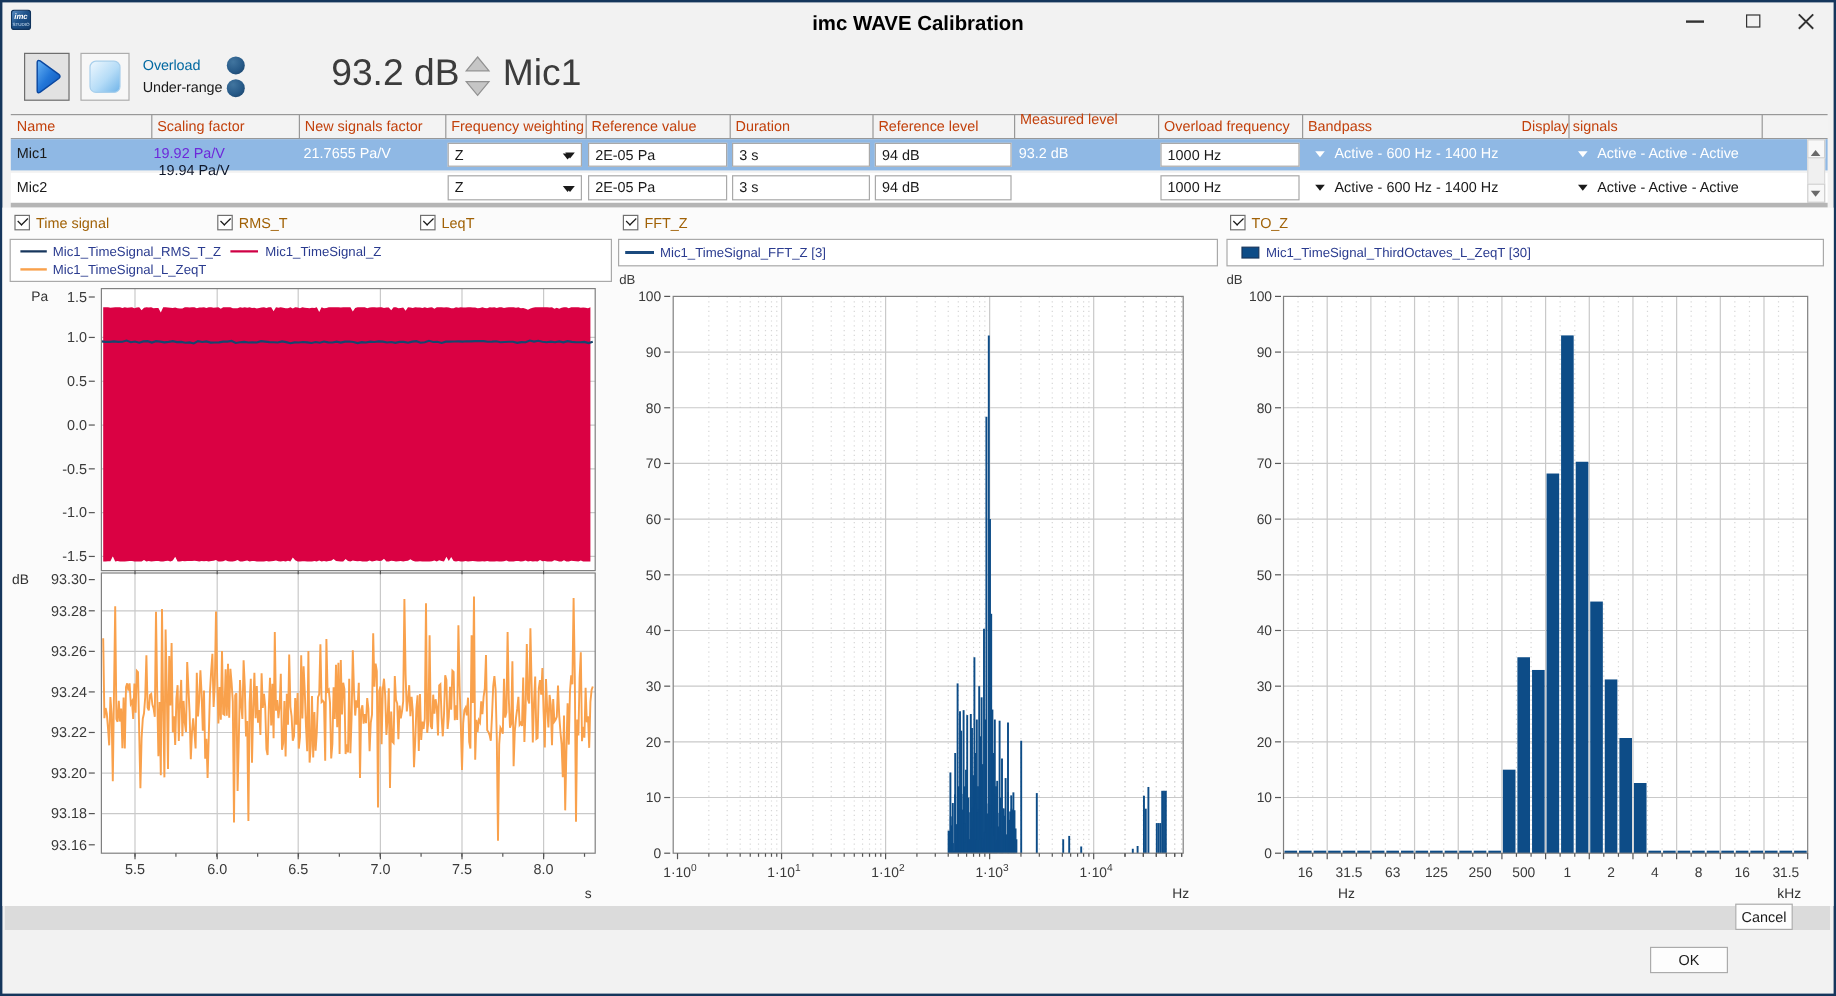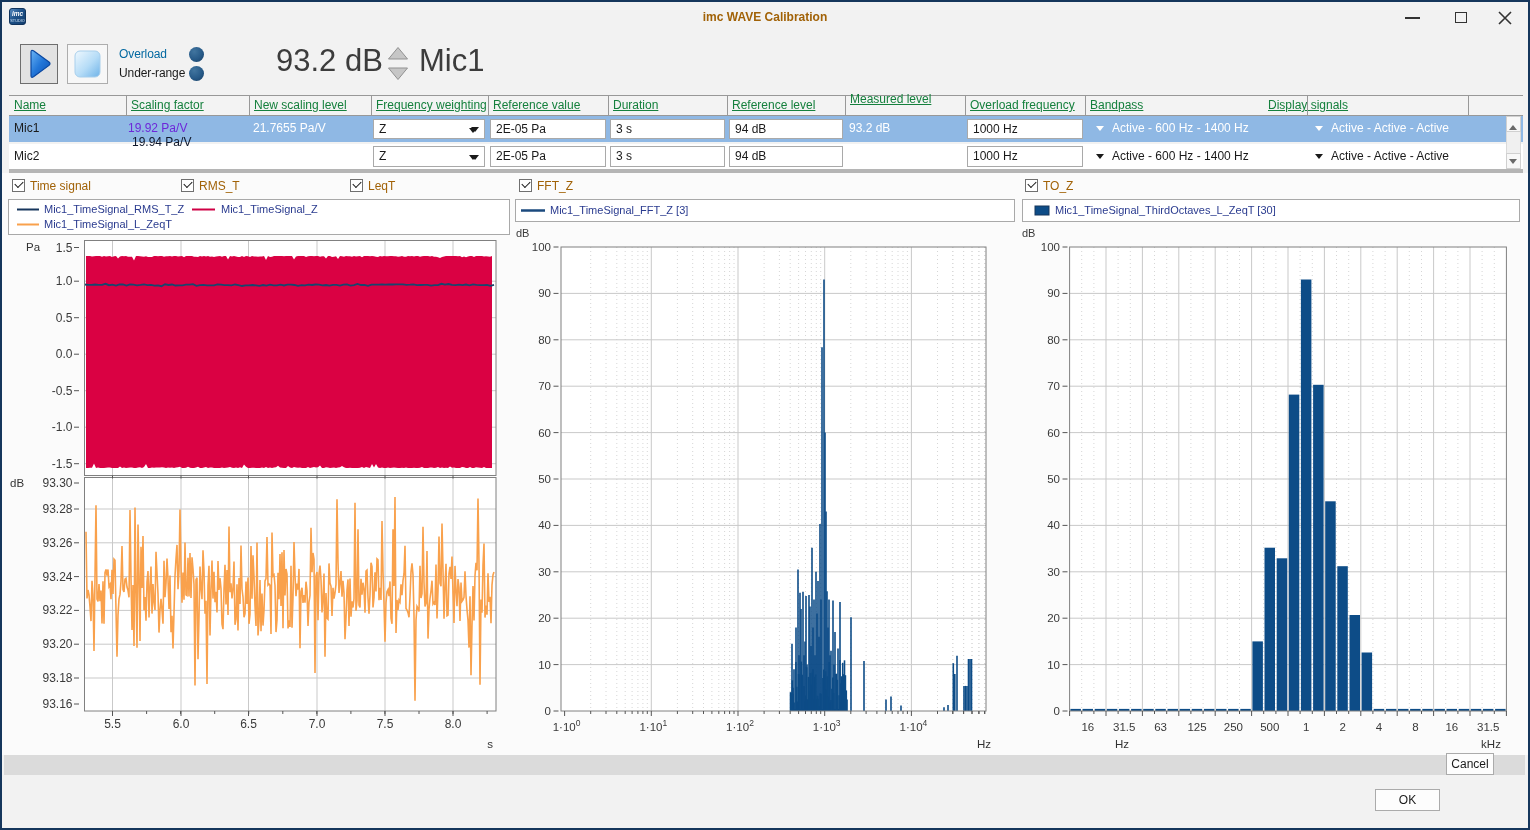--- a/index.html
+++ b/index.html
@@ -2,21 +2,21 @@
 <html><head><meta charset="utf-8">
 <style>
 * { margin:0; padding:0; box-sizing:border-box; }
 body { width:1530px; height:830px; font-family:"Liberation Sans", sans-serif; overflow:hidden; position:relative; background:#f2f2f2; }
 .win { position:absolute; inset:0; border:2px solid #15365c; background:#f2f2f2; }
 .abs { position:absolute; white-space:nowrap; }
 .whiteband { position:absolute; left:2px; top:173px; width:1526px; height:582px; background:#fbfbfb; }
 .cb { position:absolute; width:13px; height:13px; background:#fff; border:1px solid #707070; }
 .cb::after { content:""; position:absolute; left:2px; top:1px; width:7px; height:4px; border-left:1.5px solid #1a1a1a; border-bottom:1.5px solid #1a1a1a; transform:rotate(-45deg); }
 .cblab { position:absolute; font-size:12px; color:#a16207; line-height:13px; }
-.hdrtxt { position:absolute; font-size:12px; color:#15803d; line-height:20px;text-decoration:underline; }
+.hdrtxt { position:absolute; font-size:12px; color:#c2410c; line-height:20px; }
 .celltxt { position:absolute; font-size:12px; line-height:25px; }
 .inp { position:absolute; background:#fff; border:1px solid #a9a9a9; font-size:12px; color:#1a1a1a; line-height:19px; padding-left:5px; }
 .drop::after { content:""; position:absolute; right:7px; top:8px; width:0; height:0; border:4px solid transparent; border-top:5px solid #1a1a1a; }
 .dar { position:absolute; width:0; height:0; border:4px solid transparent; }
 .btn { position:absolute; background:#fdfdfd; border:1px solid #ababab; font-size:12px; color:#1a1a1a; text-align:center; line-height:20px; }
 </style></head>
 <body>
 <div class="win"></div>
 
 <svg class="abs" style="left:9px;top:8px" width="17" height="17" viewBox="0 0 17 17">
@@ -24,21 +24,21 @@
       <linearGradient id="ig" x1="0" y1="0" x2="1" y2="1">
   <stop offset="0" stop-color="#5c8fc4"></stop>
         <stop offset="0.45" stop-color="#1d5189"></stop>
         <stop offset="1" stop-color="#123c6b"></stop>
       </linearGradient>
     </defs>
  <rect x="0.5" y="0.5" width="16" height="16" rx="2.5" fill="url(#ig)" stroke="#10335c"></rect>
  <text x="8.5" y="8" font-size="6.5" fill="#fff" text-anchor="middle" font-family="Liberation Sans" font-style="italic" font-weight="bold">imc</text>
  <text x="8.5" y="14" font-size="3.8" fill="#cfe3f5" text-anchor="middle" font-family="Liberation Sans">STUDIO</text>
 </svg>
-<div class="abs" style="left:0;top:10px;width:1530px;text-align:center;font-size:12px;font-weight:bold;color:#a16207">imc WAVE Calibration</div>
+<div class="abs" style="left:0;top:10px;width:1530px;text-align:center;font-size:17px;font-weight:bold;color:#000000">imc WAVE Calibration</div>
 <div class="abs" style="left:1405px;top:17px;width:15px;height:1.5px;background:#333"></div>
 <div class="abs" style="left:1455px;top:12px;width:12px;height:11px;border:1.4px solid #333"></div>
 <svg class="abs" style="left:1498px;top:11px" width="14" height="14">
     <path d="M1 1 L13 13 M13 1 L1 13" stroke="#333" stroke-width="1.6"></path>
   </svg>
 
 <div class="abs" style="left:20px;top:44px;width:38px;height:40px;background:#e2e2e2;border:1px solid #6e6e6e"></div>
 <svg class="abs" style="left:20px;top:44px" width="38" height="40" viewBox="0 0 38 40">
  <defs>
       <linearGradient id="pg" x1="0" y1="0" x2="1" y2="1">
@@ -67,21 +67,21 @@
 <div class="abs" style="left:276px;top:43px;font-size:31px;color:#3c3c3c">93.2 dB</div>
 <svg class="abs" style="left:387px;top:46px" width="22" height="35" viewBox="0 0 22 35">
  <path d="M11 1.5 L20.5 13 L1.5 13 Z" fill="#c6c6c6" stroke="#919191"></path>
  <path d="M11 33.5 L20.5 22 L1.5 22 Z" fill="#c6c6c6" stroke="#919191"></path>
 </svg>
 <div class="abs" style="left:419px;top:43px;font-size:31px;color:#3c3c3c">Mic1</div>
 
 <div class="abs" style="left:9px;top:95px;width:1514px;height:20.5px;background:#f3f3f3;border-top:1px solid #989898;border-bottom:1px solid #989898"></div>
 <div class="hdrtxt" style="left:14px;top:95px">Name</div>
 <div class="hdrtxt" style="left:131px;top:95px">Scaling factor</div>
-<div class="hdrtxt" style="left:254px;top:95px">New scaling level</div>
+<div class="hdrtxt" style="left:254px;top:95px">New signals factor</div>
 <div class="hdrtxt" style="left:376px;top:95px">Frequency weighting</div>
 <div class="hdrtxt" style="left:493px;top:95px">Reference value</div>
 <div class="hdrtxt" style="left:613px;top:95px">Duration</div>
 <div class="hdrtxt" style="left:732px;top:95px">Reference level</div>
 <div class="hdrtxt" style="left:850px;top:89px">Measured level</div>
 <div class="hdrtxt" style="left:970px;top:95px">Overload frequency</div>
 <div class="hdrtxt" style="left:1090px;top:95px">Bandpass</div>
 <div class="hdrtxt" style="left:1268px;top:95px">Display signals</div>
 <div class="abs" style="left:126px;top:95px;width:1px;height:20.5px;background:#989898"></div>
 <div class="abs" style="left:249px;top:95px;width:1px;height:20.5px;background:#989898"></div>

